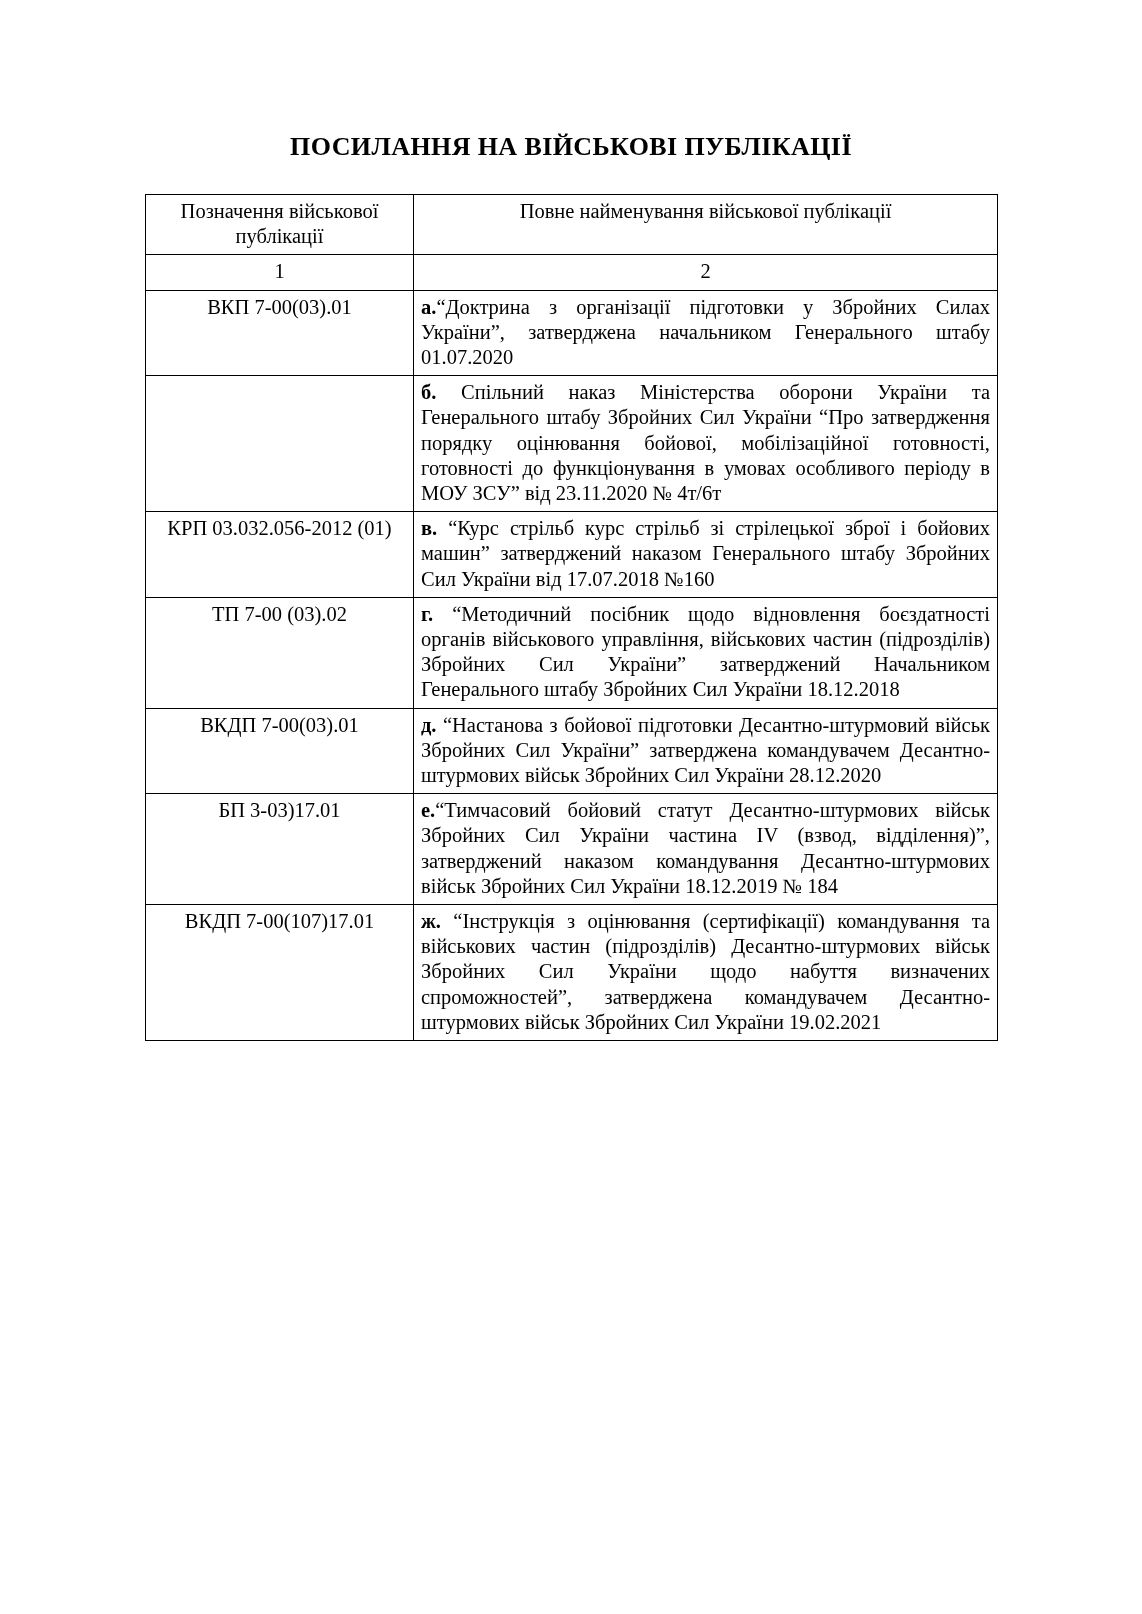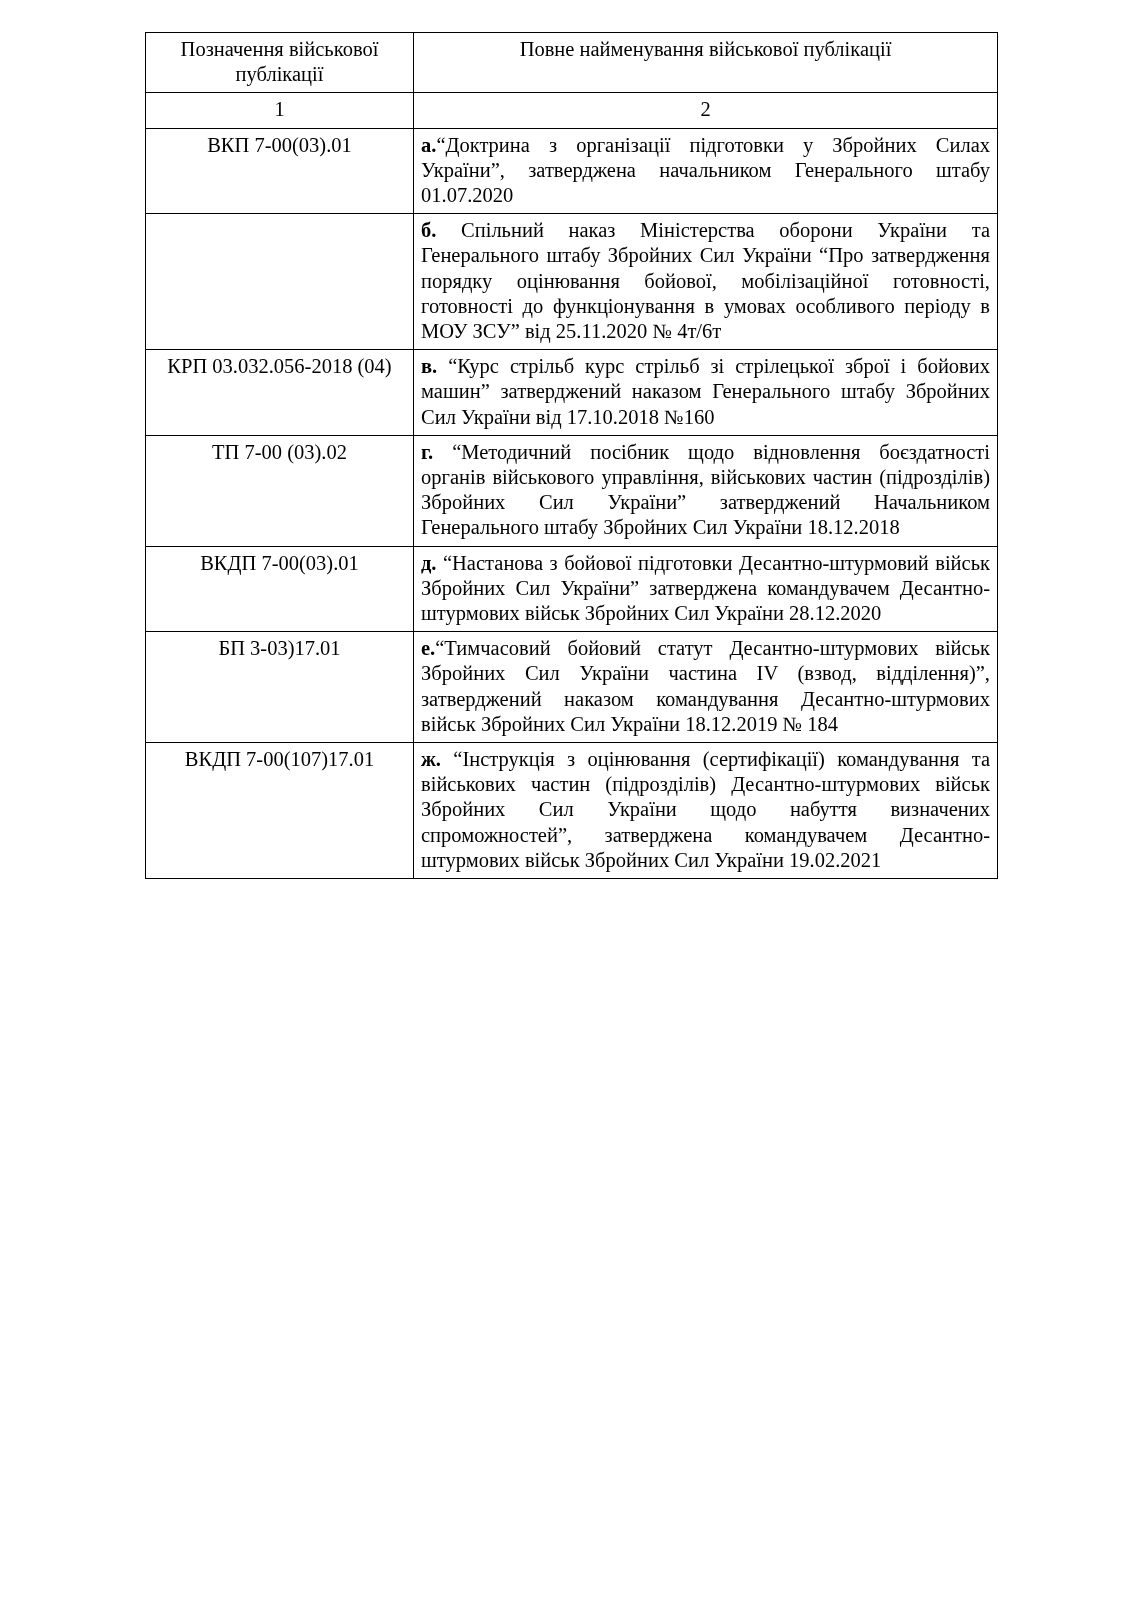--- a/index.html
+++ b/index.html
@@ -80,20 +80,21 @@
   }
   .desc-cell .lbl {
     font-weight: bold;
   }
 </style>
 </head>
 <body>
 
 <div class="page">
 
+  <h1 class="doc-title">ПОСИЛАННЯ НА ВІЙСЬКОВІ ПУБЛІКАЦІЇ</h1>
 
   <div class="table-wrap">
     <table class="pubs">
       <colgroup>
         <col class="c1">
         <col class="c2">
       </colgroup>
       <tbody>
         <tr>
           <td class="hdr-cell">Позначення військової публікації</td>
@@ -104,26 +105,26 @@
           <td>2</td>
         </tr>
 
         <tr>
           <td class="code-cell">ВКП 7-00(03).01</td>
           <td class="desc-cell"><span class="lbl">а.</span><span>“Доктрина з організації підготовки у Збройних Силах України”, затверджена начальником Генерального штабу 01.07.2020</span></td>
         </tr>
 
         <tr>
           <td class="code-cell"></td>
-          <td class="desc-cell"><span class="lbl">б.</span> <span>Спільний наказ Міністерства оборони України та Генерального штабу Збройних Сил України “Про затвердження порядку оцінювання бойової, мобілізаційної готовності, готовності до функціонування в умовах особливого періоду в МОУ ЗСУ” від 25.11.2020 № 4т/6т</span></td>
+          <td class="desc-cell"><span class="lbl">б.</span> <span>Спільний наказ Міністерства оборони України та Генерального штабу Збройних Сил України “Про затвердження порядку оцінювання бойової, мобілізаційної готовності, готовності до функціонування в умовах особливого періоду в МОУ ЗСУ” від 23.11.2020 № 4т/6т</span></td>
         </tr>
 
         <tr>
-          <td class="code-cell">КРП 03.032.056-2018 (04)</td>
-          <td class="desc-cell"><span class="lbl">в.</span> <span>“Курс стрільб курс стрільб зі стрілецької зброї і бойових машин” затверджений наказом Генерального штабу Збройних Сил України від 17.10.2018 №160</span></td>
+          <td class="code-cell">КРП 03.032.056-2012 (01)</td>
+          <td class="desc-cell"><span class="lbl">в.</span> <span>“Курс стрільб курс стрільб зі стрілецької зброї і бойових машин” затверджений наказом Генерального штабу Збройних Сил України від 17.07.2018 №160</span></td>
         </tr>
 
         <tr>
           <td class="code-cell">ТП 7-00 (03).02</td>
           <td class="desc-cell"><span class="lbl">г.</span> <span>“Методичний посібник щодо відновлення боєздатності органів військового управління, військових частин (підрозділів) Збройних Сил України” затверджений Начальником Генерального штабу Збройних Сил України 18.12.2018</span></td>
         </tr>
 
         <tr>
           <td class="code-cell">ВКДП 7-00(03).01</td>
           <td class="desc-cell"><span class="lbl">д.</span> <span>“Настанова з бойової підготовки Десантно-штурмовий військ Збройних Сил України” затверджена командувачем Десантно-штурмових військ Збройних Сил України 28.12.2020</span></td>

